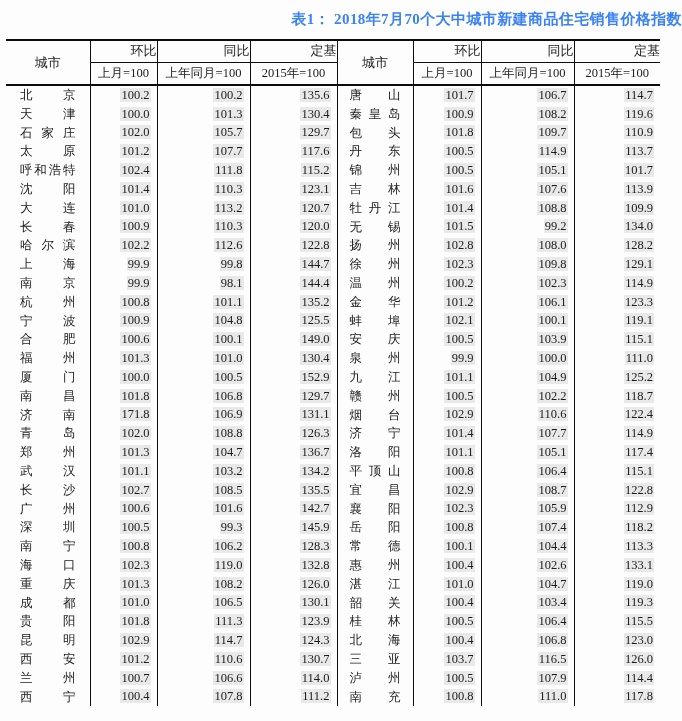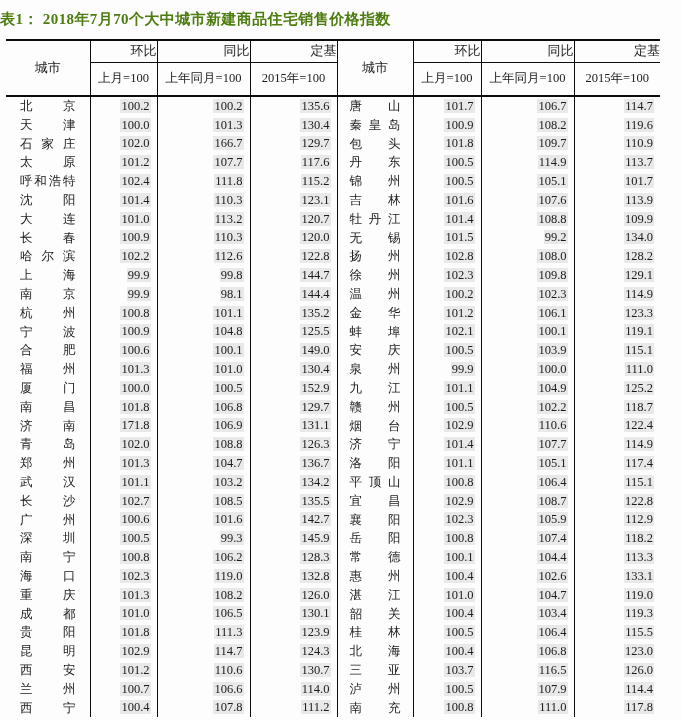--- a/index.html
+++ b/index.html
@@ -5,36 +5,36 @@
   * { box-sizing: border-box; }
   html, body { margin: 0; padding: 0; }
   body {
     width: 682px; height: 721px; overflow: hidden;
     background: #fdfdfd;
     font-family: "Liberation Serif", "DejaVu Serif", serif;
     color: #1b1b1b;
   }
   .page-title {
     margin: 0; padding-top: 10px; height: 32px;
-    text-align: left; font-size: 15px; font-weight: bold;
-    letter-spacing: 0.4px; color: #4d7c0f;
+    text-align: right; font-size: 15px; font-weight: bold;
+    letter-spacing: 0.4px; color: #3b82f6;
   }
   table.idx {
     border-collapse: collapse; table-layout: fixed;
     margin: 7px 0 0 6px; width: 654px;
     border-top: 2px solid #0c0c0c;
   }
   thead th {
     font-weight: normal; font-size: 13px; color: #1b1b1b;
     border-right: 1px solid #0c0c0c; padding: 0;
   }
   thead th:last-child, tbody td:last-child { border-right: none; }
   tr.h1 th { height: 22px; }
   tr.h1 th.subline { border-bottom: 1px solid #0c0c0c; text-align: right; }
-  tr.h2 th { height: 34px; font-size: 12.5px; border-bottom: 2px solid #0c0c0c; }
+  tr.h2 th { height: 23px; font-size: 12.5px; border-bottom: 2px solid #0c0c0c; }
   th.cityhead { border-bottom: 2px solid #0c0c0c; }
   tbody td {
     height: 18.8px; padding: 0; font-size: 12.5px;
     border-right: 1px solid #0c0c0c; color: #1b1b1b;
   }
   .cityname {
     text-align: justify; text-align-last: justify;
     -moz-text-align-last: justify; text-justify: inter-character;
     padding: 0 14px; font-size: 12.5px; line-height: 18.8px;
   }
@@ -105,21 +105,21 @@
         </td>
     <td class="num"><span class="v">100.9</span></td>
     <td class="num"><span class="v">108.2</span></td>
     <td class="num"><span class="v">119.6</span></td>
   </tr>
       <tr>
     <td>
           <div class="cityname">石家庄</div>
         </td>
     <td class="num"><span class="v">102.0</span></td>
-    <td class="num"><span class="v">166.7</span></td>
+    <td class="num"><span class="v">105.7</span></td>
     <td class="num"><span class="v">129.7</span></td>
     <td>
           <div class="cityname r">包头</div>
         </td>
     <td class="num"><span class="v">101.8</span></td>
     <td class="num"><span class="v">109.7</span></td>
     <td class="num"><span class="v">110.9</span></td>
   </tr>
       <tr>
     <td>

